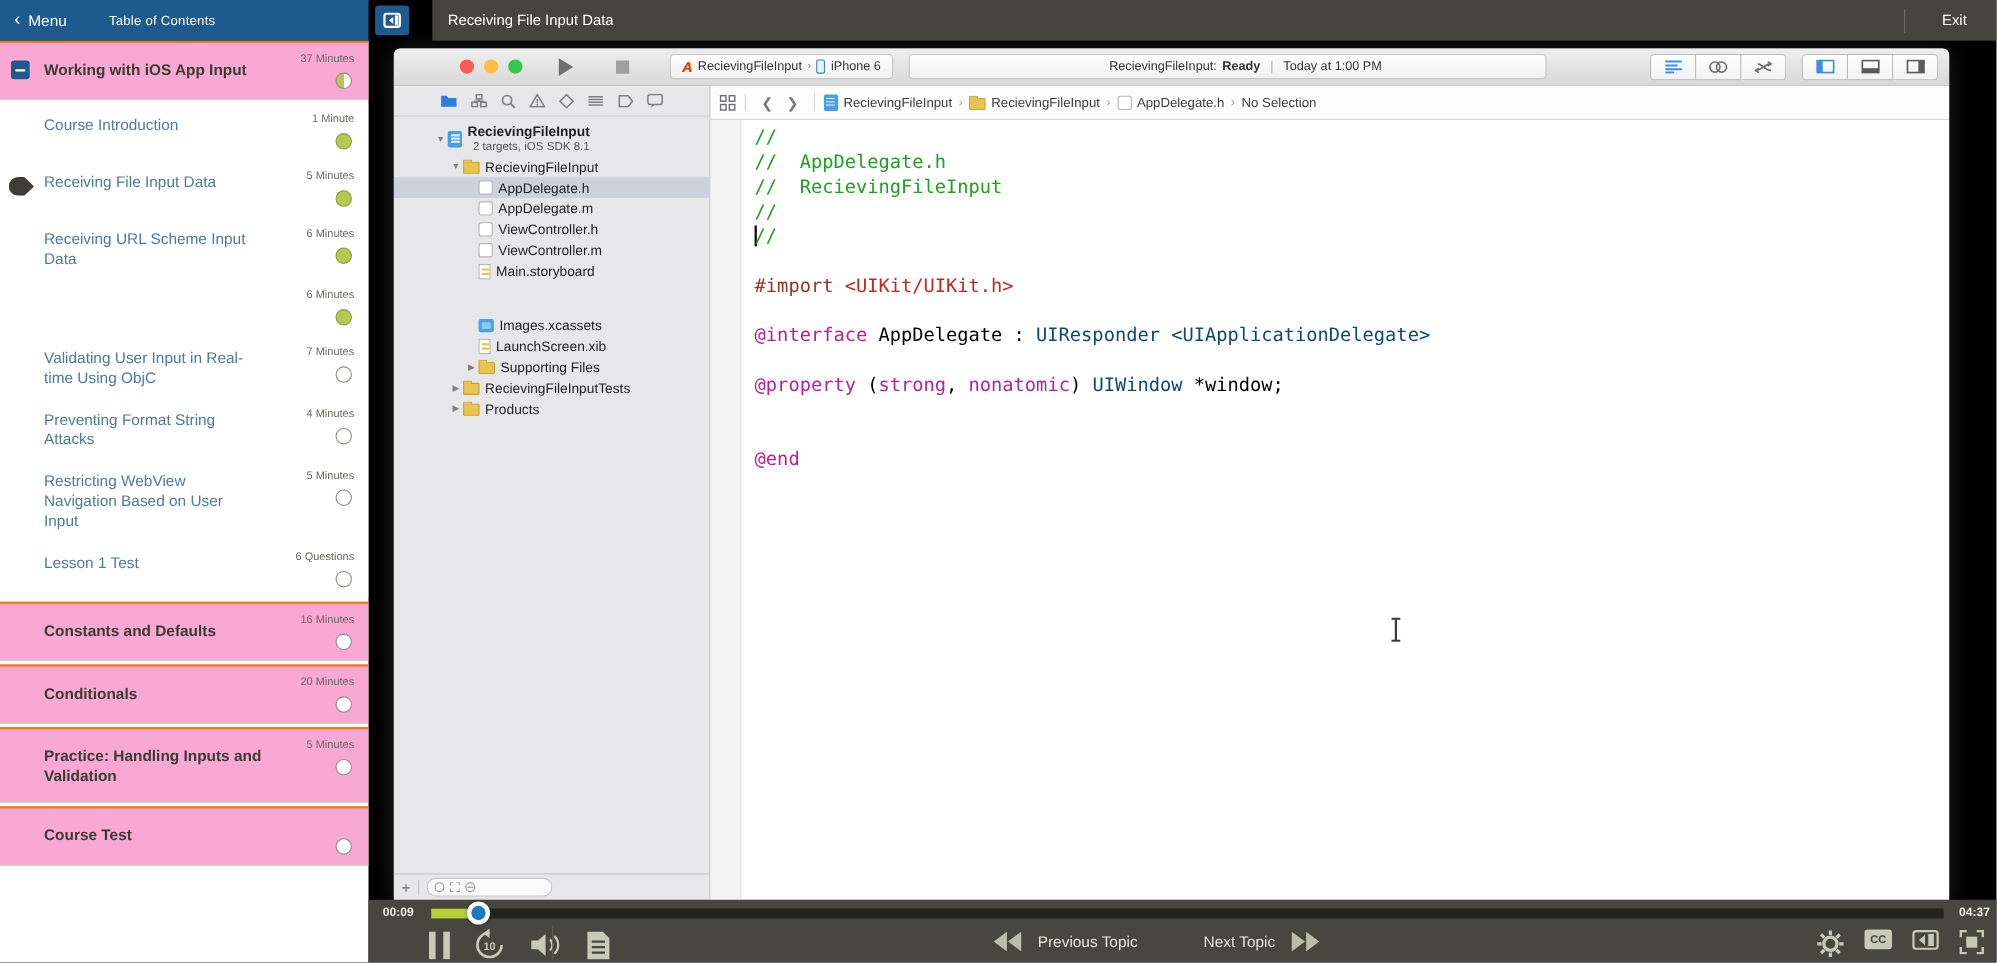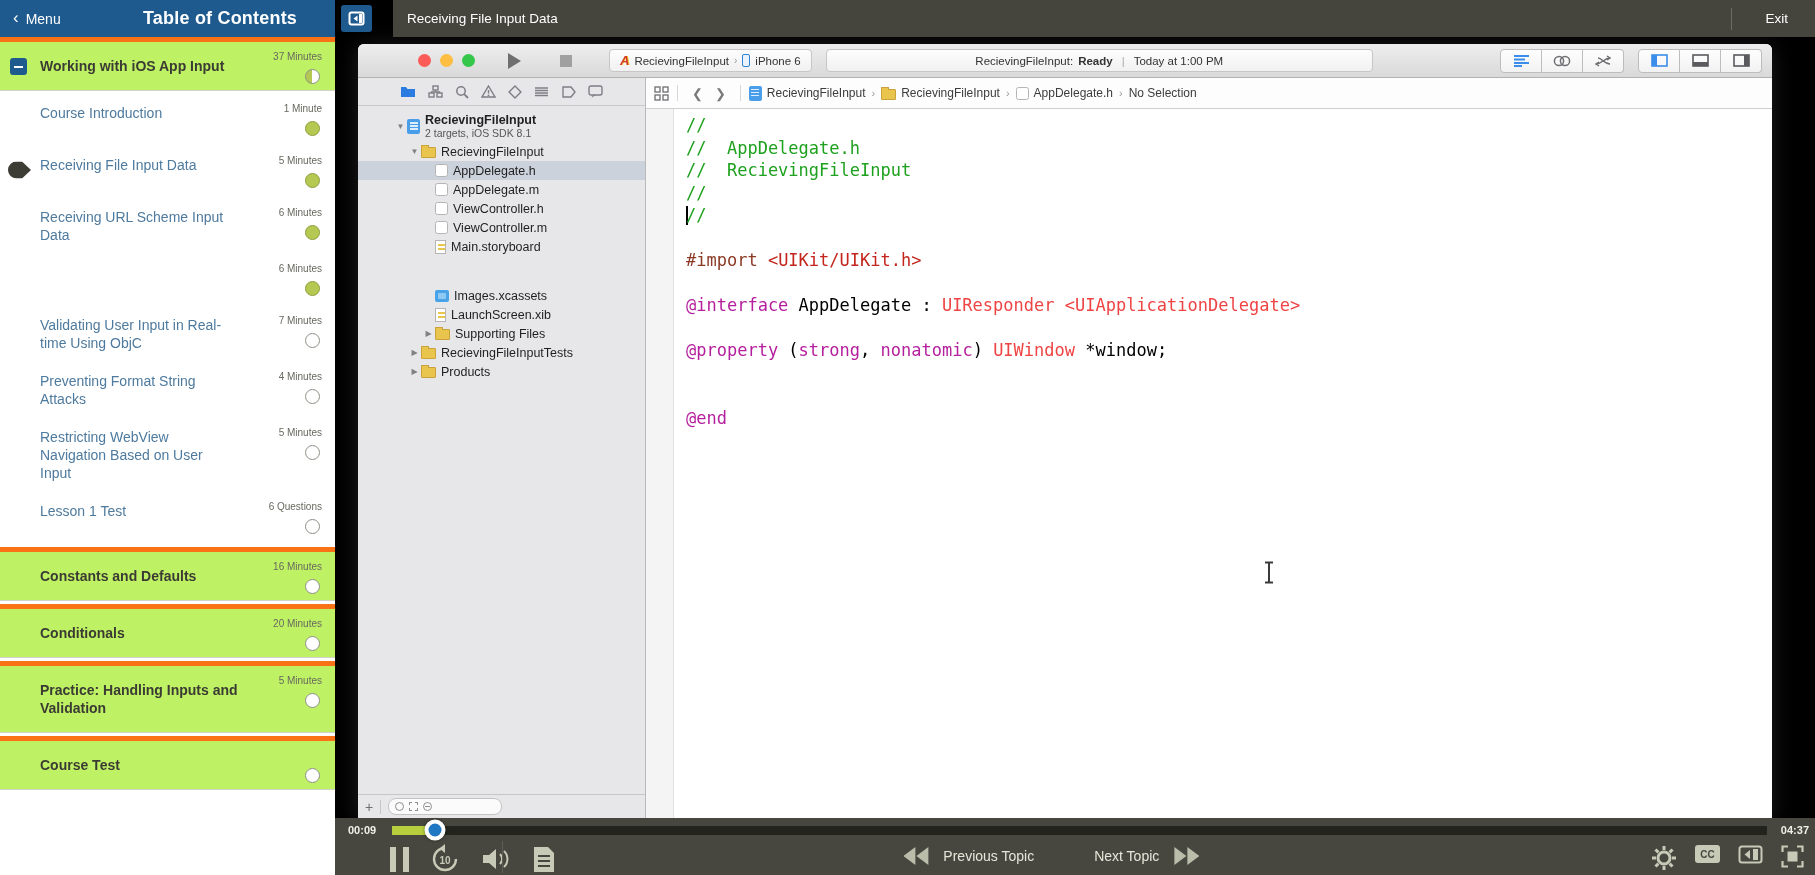--- a/index.html
+++ b/index.html
@@ -5,36 +5,36 @@
   html,body{margin:0;padding:0;}
   body{width:1815px;height:875px;position:relative;background:#000;overflow:hidden;
        font-family:"Liberation Sans",sans-serif;-webkit-font-smoothing:antialiased;}
 
   
   .toc-topbar{position:absolute;left:0;top:0;width:335px;height:37px;background:#1e5a8e;color:#fff;
               display:flex;align-items:center;z-index:5;}
   .menu-btn{display:flex;align-items:center;gap:7px;padding-left:13px;cursor:pointer;}
   .menu-chevron{font-size:17px;line-height:1;margin-top:-2px;}
   .menu-label{font-size:14px;}
-  .toc-title{position:absolute;left:99px;font-size:18px;font-weight:bold;letter-spacing:.2px;margin-left:44px;}
+  .toc-title{position:absolute;left:99px;font-size:12px;font-weight:normal;letter-spacing:.2px;}
 
   .collapse-btn{position:absolute;left:341px;top:5px;width:31px;height:27px;background:#1e5a8e;border-radius:3px;
                 display:flex;align-items:center;justify-content:center;z-index:6;cursor:pointer;}
 
   .video-topbar{position:absolute;left:393px;top:0;width:1422px;height:37px;background:#45443d;color:#fff;
                 display:flex;align-items:center;z-index:5;}
   .video-title{margin-left:14px;font-size:13.5px;}
   .exit-group{margin-left:auto;display:flex;align-items:center;}
   .exit-divider{width:1px;height:22px;background:#6c6c62;margin-right:33px;}
   .exit-label{margin-right:27px;font-size:13.5px;cursor:pointer;}
 
   
   .toc-panel{position:absolute;left:0;top:37px;width:335px;height:838px;background:#fff;overflow:hidden;z-index:4;}
   .toc-item{position:relative;box-sizing:border-box;padding:10px 64px 10px 40px;min-height:52px;background:#fff;cursor:pointer;}
-  .toc-item.section{background:#bef264;border-top:5px solid #f97316;border-bottom:1px solid #d2d2c8;
+  .toc-item.section{background:#f9a8d4;border-top:2px solid #f97316;border-bottom:1px solid #d2d2c8;
                     margin:3px 0;min-height:54px;padding-top:15px;padding-bottom:15px;}
   .toc-item.section:first-child{margin-top:0;}
   .toc-label{font-size:14px;line-height:18px;color:#4e7a9e;max-width:188px;}
   .toc-item.section .toc-label{color:#3b3b33;font-weight:bold;max-width:210px;}
   .toc-duration{position:absolute;top:9px;right:13px;font-size:10px;color:#68685f;}
   .prog-circle{position:absolute;top:27px;right:15px;width:15px;height:15px;border-radius:50%;
                border:1px solid #8f8f87;background:#fff;box-sizing:border-box;}
   .prog-circle.done{background:#b5c952;border-color:#8ca03e;}
   .prog-circle.half{background:linear-gradient(90deg,#b5c952 0 50%,#fff 50%);border-color:#8f8f87;}
   .collapse-square{position:absolute;left:10px;top:16px;width:17px;height:17px;background:#1e5a8e;border-radius:3px;}
@@ -47,21 +47,21 @@
          display:flex;flex-direction:column;z-index:3;}
   .xc-toolbar{height:33px;flex:none;background:linear-gradient(#eeeeee,#d9d9d9);border-bottom:1px solid #b2b2b2;
               display:flex;align-items:center;padding:0 8px;}
   .traffic{display:flex;gap:9px;margin-left:52px;}
   .light{width:13px;height:13px;border-radius:50%;}
   .light.red{background:#fc5b57;}.light.yellow{background:#fdbe41;}.light.green{background:#34c74a;}
   .tb-btn{margin-left:26px;width:26px;height:20px;display:flex;align-items:center;justify-content:center;cursor:pointer;}
   .play-tri{width:0;height:0;border-left:13px solid #6f6f6f;border-top:8px solid transparent;border-bottom:8px solid transparent;}
   .stop-sq{width:12px;height:12px;background:#a0a0a0;}
   .pill{height:21px;background:linear-gradient(#fdfdfd,#f1f1f1);border:1px solid #c6c6c6;border-radius:4px;
-        display:flex;align-items:center;font-size:11.5px;color:#333;}
+        display:flex;align-items:center;font-size:11.5px;color:#333;padding-left:33px;}
   .pill.scheme{margin-left:30px;padding:0 10px;gap:5px;cursor:pointer;}
   .pill.status{margin-left:14px;flex:1;max-width:545px;justify-content:center;gap:5px;}
   .sep-chev{color:#999;font-size:10px;}
   .a-logo{color:#d23b26;font-weight:bold;font-style:italic;font-size:13px;text-shadow:1px 0 0 #f0c030;}
   .iphone-ic{width:8px;height:13px;border:1.5px solid #2f84d8;border-radius:2px;background:#e9f3fd;box-sizing:border-box;}
   .status-state{font-weight:bold;}
   .status-div{color:#aaa;padding:0 4px;}
   .seg-group{display:flex;margin-left:auto;}
   .seg-group + .seg-group{margin-left:14px;margin-right:2px;}
   .seg-btn{width:40px;height:22px;background:linear-gradient(#fefefe,#f2f2f2);border:1px solid #bdbdbd;border-left-width:0;
@@ -75,21 +75,21 @@
                border-bottom:1px solid #c9c9c9;}
   .nav-iconbar svg{display:block;cursor:pointer;}
   .nav-tree{flex:1;padding-top:5px;overflow:hidden;font-size:12.5px;color:#1f1f1f;}
   .tree-row{display:flex;align-items:center;height:19px;cursor:pointer;}
   .tree-row.project{height:31px;}
   .tree-row.selected{background:#ccd2db;}
   .disc{width:13px;flex:none;font-size:8px;color:#808080;text-align:center;}
   .tree-label{margin-left:5px;white-space:nowrap;}
   .tree-row.project .tree-label{line-height:13px;}
   .proj-name{font-weight:bold;font-size:12.5px;}
-  .proj-detail{font-size:10.5px;color:#555;}
+  .proj-detail{font-size:10.5px;color:#555;text-align:right;}
   .fi{flex:none;box-sizing:border-box;}
   .fi.h,.fi.m{width:13px;height:13px;background:#fff;border:1px solid #b5b5b5;border-radius:2.5px;
               display:flex;align-items:center;justify-content:center;font-size:9px;font-weight:bold;}
   .fi.h{color:#a32e2e;}.fi.m{color:#6a3fb5;}
   .fi.folder{width:15px;height:11px;background:#eac54e;border:1px solid #c9a23a;border-radius:1px;position:relative;margin-top:2px;}
   .fi.folder::before{content:"";position:absolute;left:-1px;top:-3px;width:6px;height:2px;background:#eac54e;
                      border:1px solid #c9a23a;border-bottom:none;border-radius:1px 1px 0 0;}
   .fi.project{width:13px;height:15px;background:#4a9de8;border-radius:2px;position:relative;}
   .fi.project::before{content:"";position:absolute;left:2.5px;top:3px;width:8px;height:1.5px;background:#dbeeff;
                       box-shadow:0 3px 0 #dbeeff,0 6px 0 #dbeeff;}
@@ -119,21 +119,21 @@
 
   .editor-code{flex:1;position:relative;background:#fff;overflow:hidden;}
   .focus-ribbon{position:absolute;left:0;top:0;bottom:0;width:27px;background:#f4f4f4;border-right:1px solid #e2e2e2;}
   .code{position:absolute;left:28px;top:0;right:0;bottom:0;padding:5px 0 0 12px;
         font-family:"DejaVu Sans Mono",monospace;font-size:17px;line-height:22.5px;white-space:pre;color:#000;}
   .code-line{height:22.5px;}
   .tok.com{color:#1ea11e;}
   .tok.pre{color:#8b3a25;}
   .tok.str{color:#c4261d;}
   .tok.kw{color:#b5209e;}
-  .tok.cls{color:#ef4444;margin-top:29px;}
+  .tok.cls{color:#0c4a6e;margin-top:29px;}
   .tok.pln{color:#000;}
   .caret{display:inline-block;width:2px;height:19px;background:#000;vertical-align:-4px;margin-right:-2px;}
   .ibeam{position:absolute;left:1263px;top:561px;z-index:4;}
 
   
   .player{position:absolute;left:335px;top:818px;width:1480px;height:57px;background:#47473f;z-index:6;}
   .progress-row{position:absolute;left:0;right:0;top:3px;height:18px;display:flex;align-items:center;padding:0 6px 0 13px;box-sizing:border-box;}
   .time{font-size:11px;font-weight:bold;color:#f0f0e8;flex:none;}
   .time.elapsed{width:38px;}
   .time.total{width:34px;text-align:right;}

